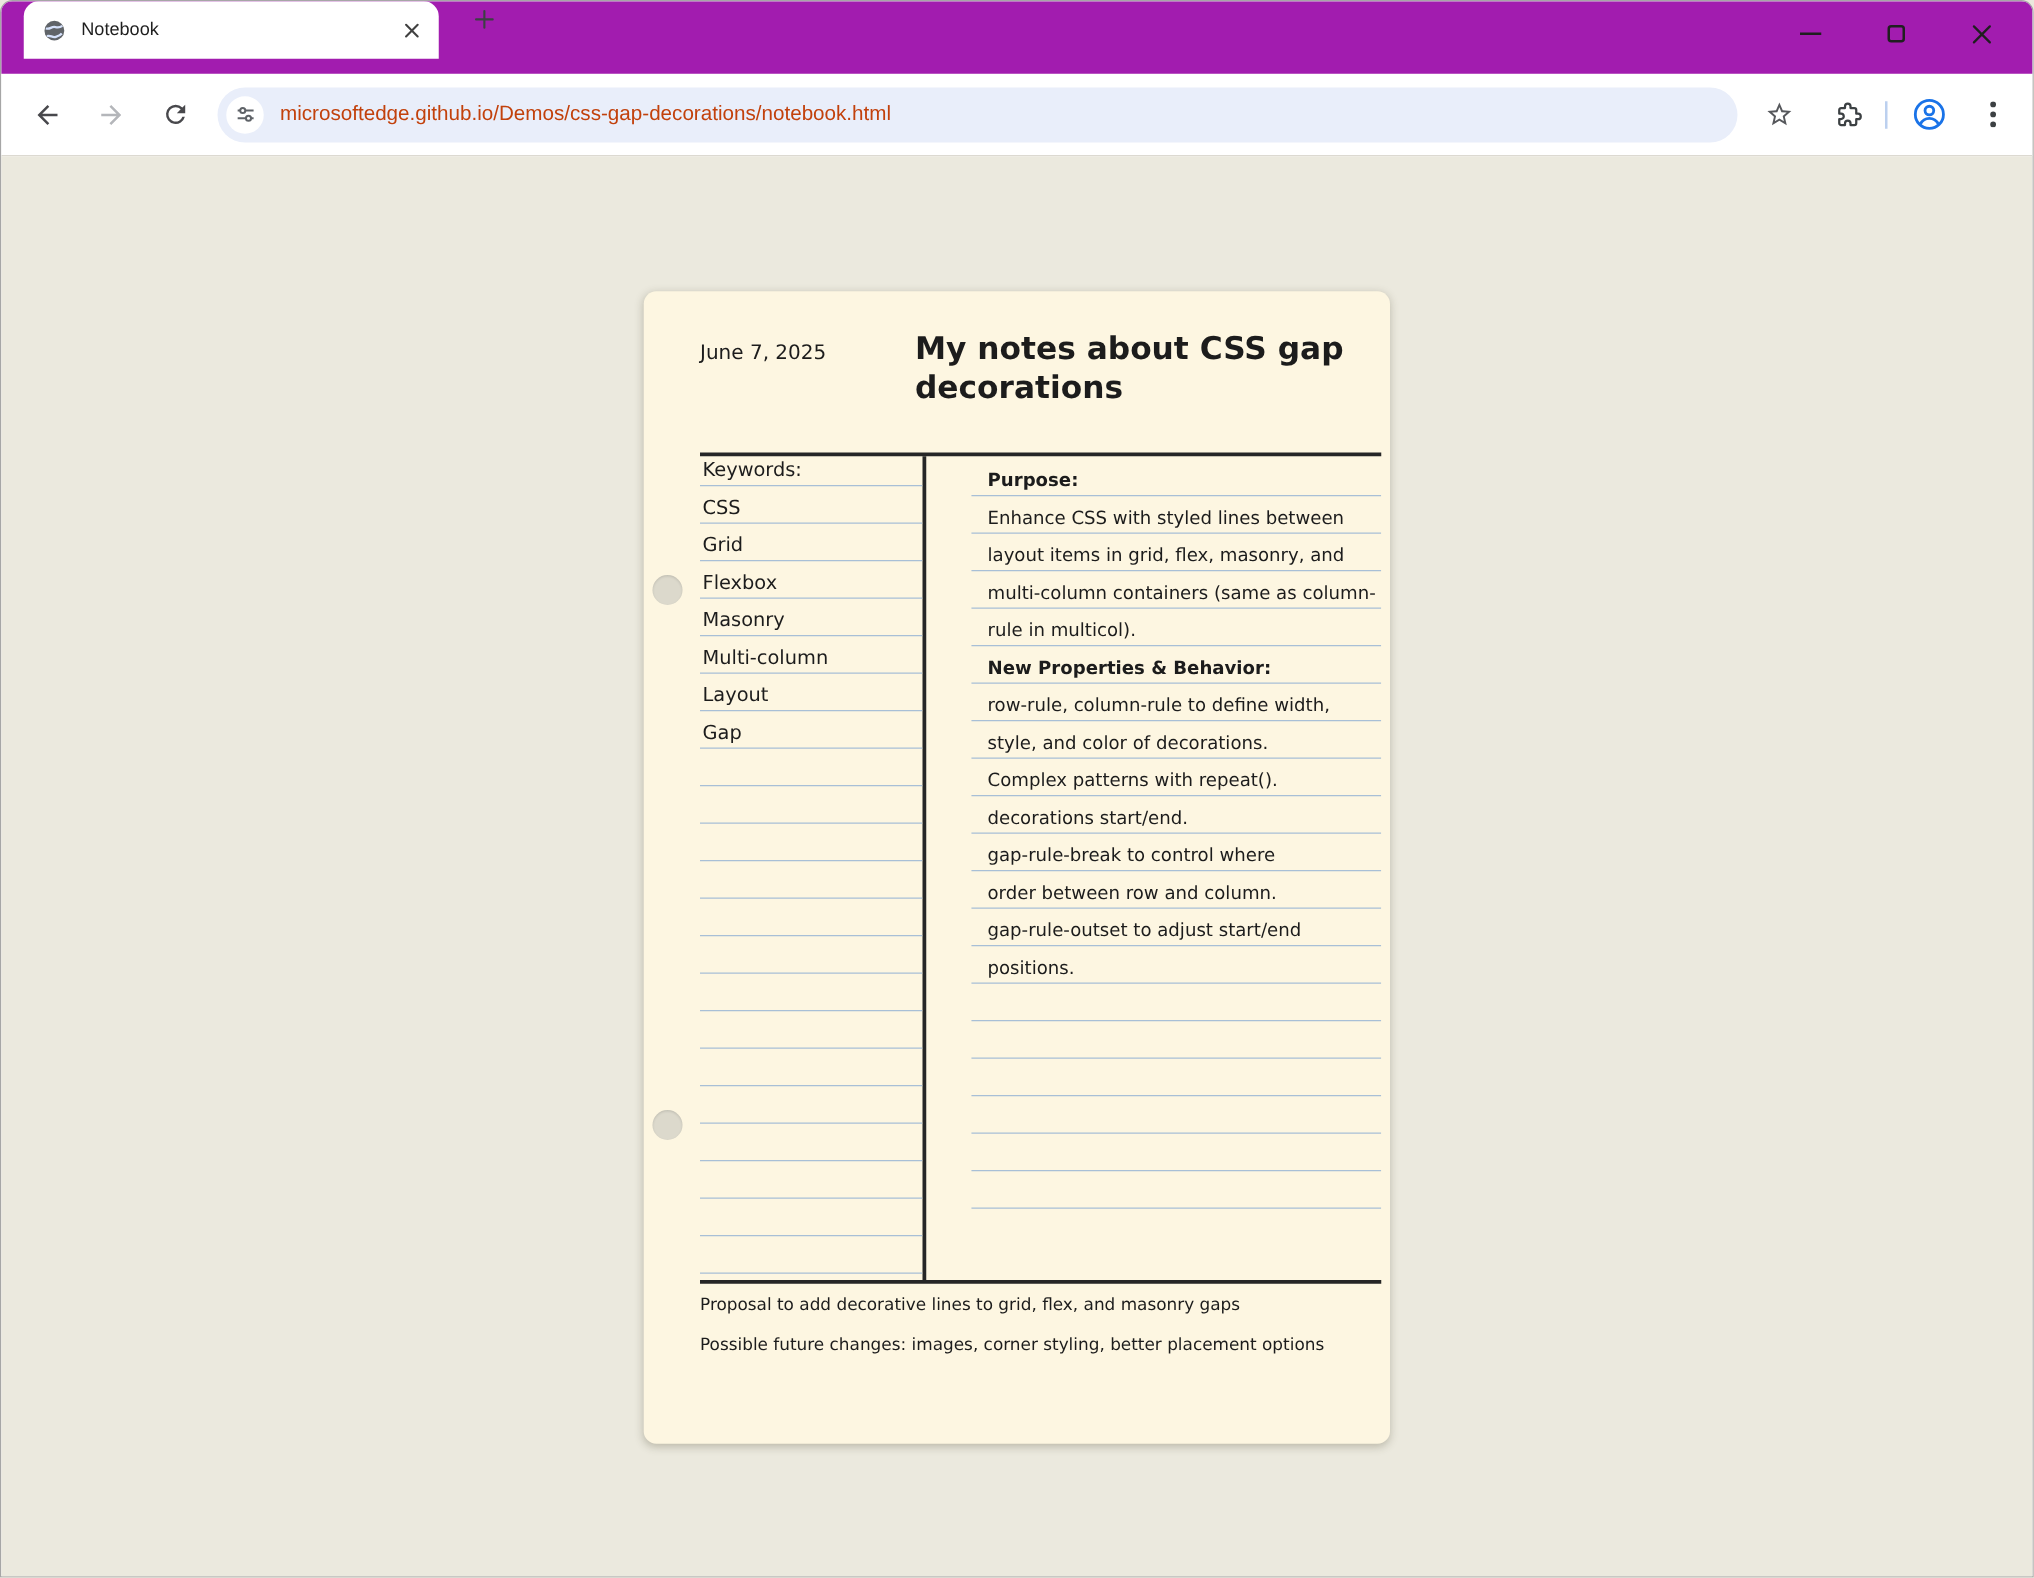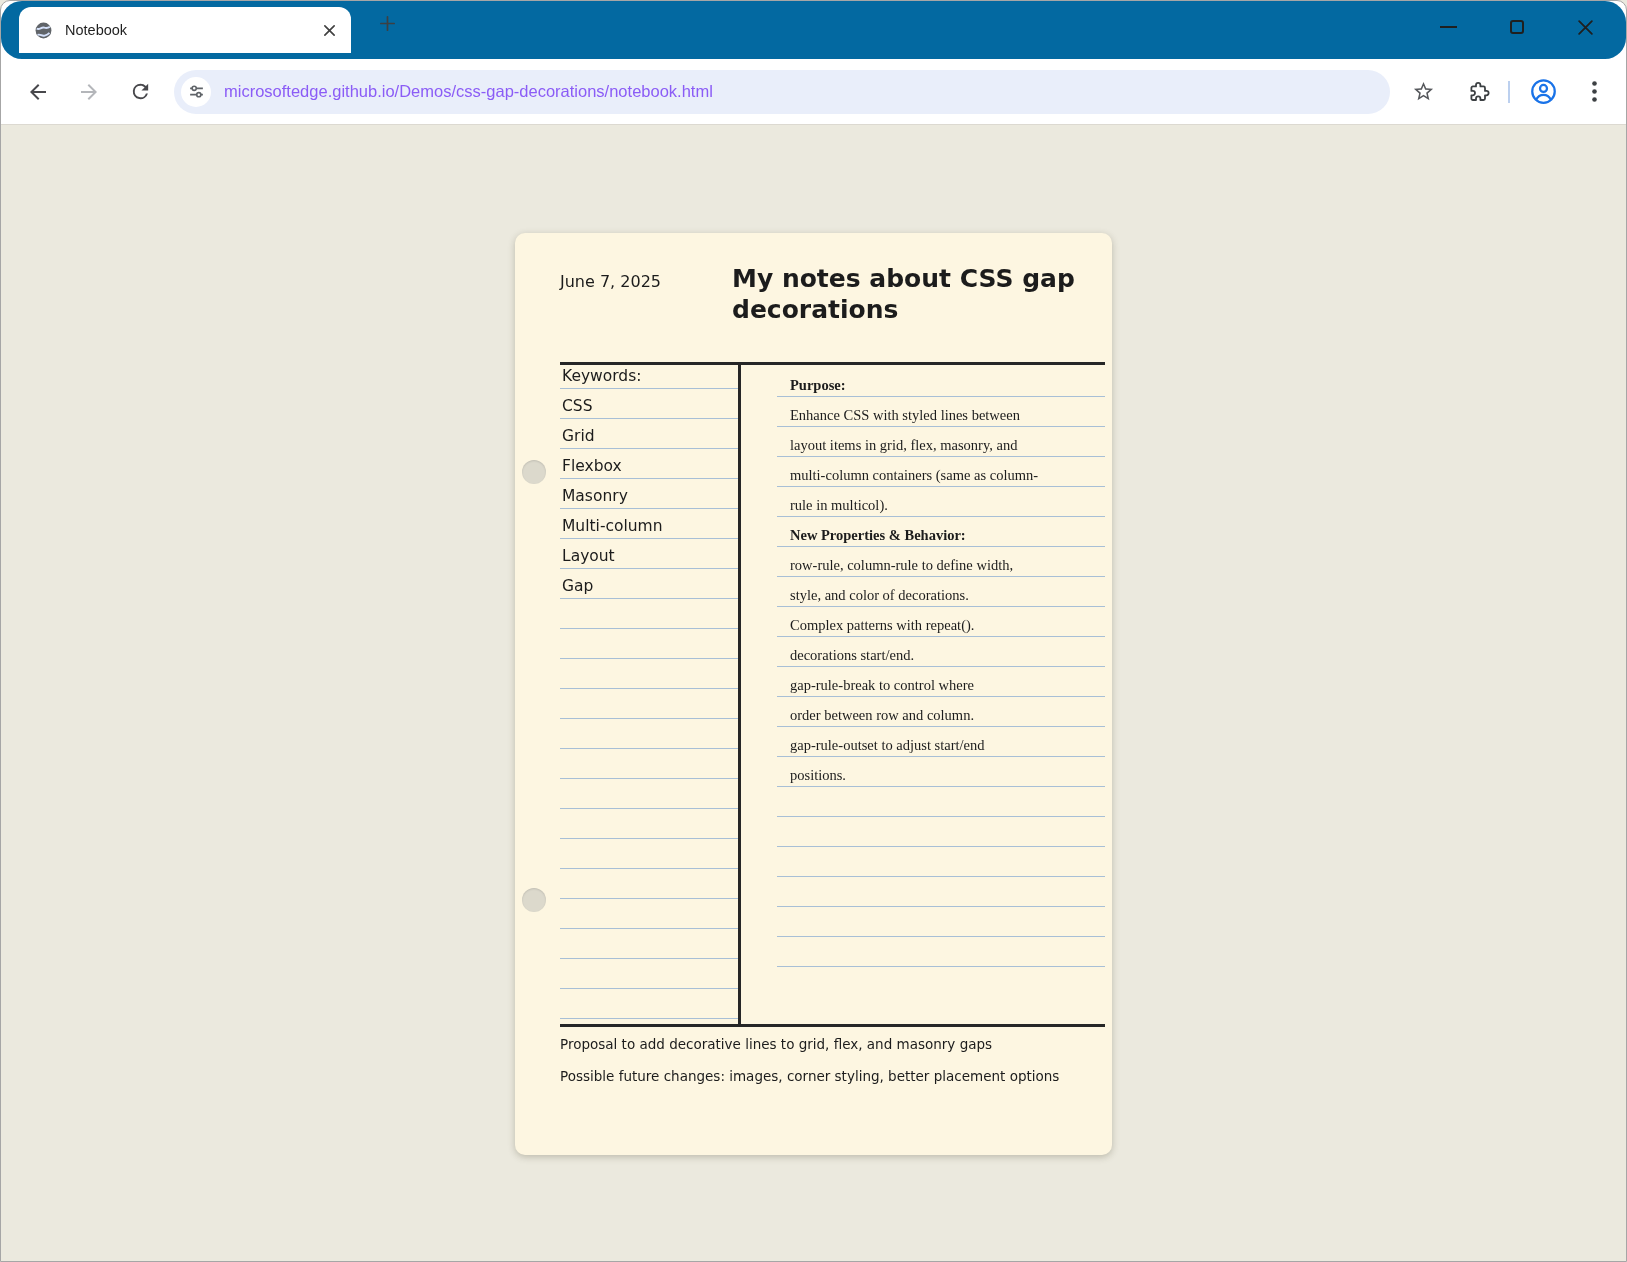--- a/index.html
+++ b/index.html
@@ -1,37 +1,37 @@
 <!DOCTYPE html>
 <html><head>
 <meta charset="utf-8">
 <style>
   * { margin:0; padding:0; box-sizing:border-box; }
   body { width:1627px; height:1262px; font-family:"Liberation Sans", sans-serif; background:#ebe9de; }
   .window { width:1627px; height:1262px; border:1px solid #a6a6a6; border-radius:10px 10px 0 0; overflow:hidden; background:#fff; }
 
   
-  .tabbar { height:58px; background:#0369a1; display:flex; align-items:center; position:relative;border-radius:21px; }
+  .tabbar { height:58px; background:#a21caf; display:flex; align-items:flex-start; position:relative; }
   .tab { margin-left:18px; width:332px; height:46px; background:#fff; border-radius:12px 12px 0 0;
          display:flex; align-items:center; padding:0 10px 0 15px; cursor:default; }
   .tab-label { flex:1; margin-left:12px; font-size:14.5px; color:#1f1f1f; white-space:nowrap; overflow:hidden; }
   .icon-btn { display:flex; align-items:center; justify-content:center; }
   .tab-close { width:24px; height:24px; border-radius:50%; }
   .newtab { width:28px; height:28px; margin:0 0 14px 22px; }
   .win-controls { position:absolute; right:0; top:0; height:52px; display:flex; align-items:center; padding-right:32px; gap:53px; }
   .win-min { width:17px; height:2px; background:#1f1f1f; }
   .win-max { width:14px; height:14px; border:2px solid #1f1f1f; border-radius:3px; }
 
   
   .toolbar { height:66px; background:#fff; display:flex; align-items:center; padding:0 18px 0 20px; border-bottom:1px solid #dcd9d1; }
   .nav-btn { width:34px; height:34px; margin-right:17px; }
   .addressbar { flex:1; height:44px; background:#e9eefa; border-radius:22px; display:flex; align-items:center;
                 padding:0 16px 0 7px; margin-right:16px; min-width:0; }
   .tune-circle { width:30px; height:30px; border-radius:50%; background:#fff; display:flex; align-items:center; justify-content:center; flex:none; }
-  .url { margin-left:13px; font-size:16.5px; color:#8b5cf6; white-space:nowrap; overflow:hidden; }
+  .url { margin-left:13px; font-size:16.5px; color:#c2410c; white-space:nowrap; overflow:hidden; }
   .toolbar-right { display:flex; align-items:center; flex:none; }
   .tb-sep { width:2px; height:22px; background:#bcd0ef; margin:0 16px 0 12px; }
   .star-btn { width:34px; height:34px; margin-right:22px; }
   .puzzle-btn { width:34px; height:34px; }
   .avatar-btn { width:34px; height:34px; margin-right:20px; }
   .menu-btn { width:28px; height:34px; }
 
   
   .content { height:1137px; background:#ebe9de; overflow:hidden; }
   .card { width:597px; height:922px; margin:108px auto 0; background:#fdf6e1; border-radius:10px;
@@ -45,21 +45,21 @@
   .note-date { width:172px; padding-top:9px; font-size:16px; flex:none; }
   .note-title { font-size:25px; font-weight:bold; line-height:31px; }
 
   .note-table { margin-left:45px; width:545px; height:665px; border-top:3px solid #262626; border-bottom:3px solid #262626; display:flex;gap:36px; }
   .col-left  { width:181px; border-right:3px solid #262626; overflow:hidden; }
   .col-right { flex:1; padding-top:8px; overflow:hidden; }
   .trow { height:30px; border-bottom:1px solid #a8bfd6; display:flex; align-items:flex-end;
           padding:0 2px 4px 2px; font-size:15.5px; line-height:1; white-space:nowrap; }
   .trow.first { height:24px; }
   .trow.bold { font-weight:bold; }
-  .col-right .trow { padding-left:13px; font-size:14.5px;font-family:Liberation Serif, serif; }
+  .col-right .trow { padding-left:13px; font-size:14.5px; }
 
   .summary { margin:9px 18px 0 45px; }
   .summary-label { font-size:15px; margin-bottom:13px; }
   .summary-line { font-size:13.5px; margin-bottom:15.5px; white-space:nowrap; }
 </style>
 </head>
 <body>
 
 <div class="window">
 

